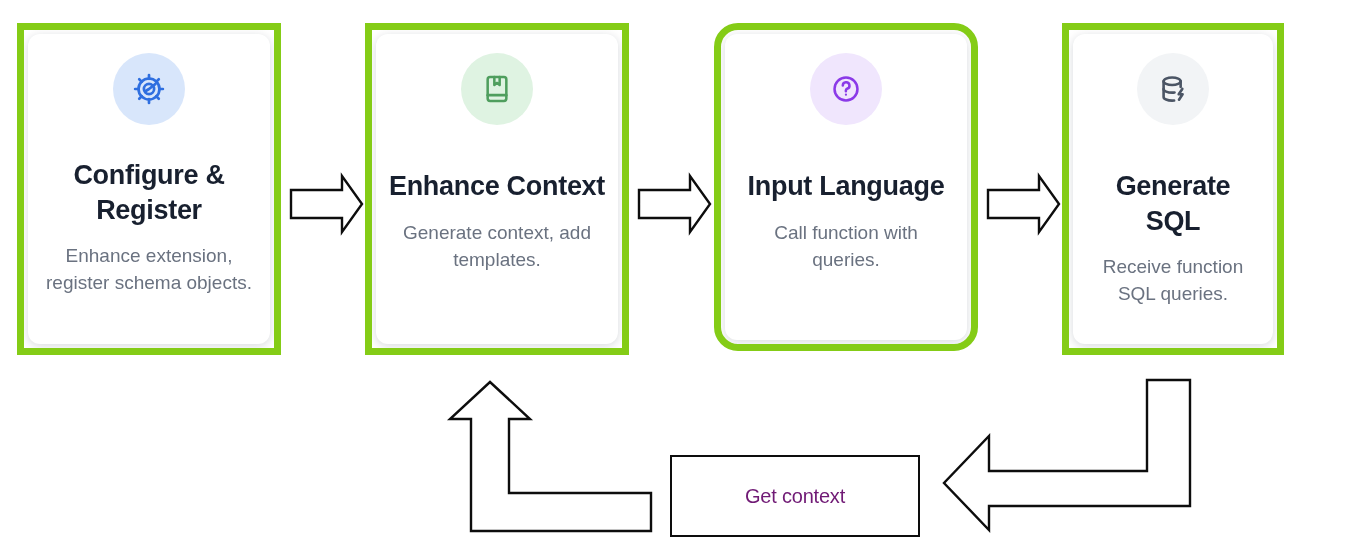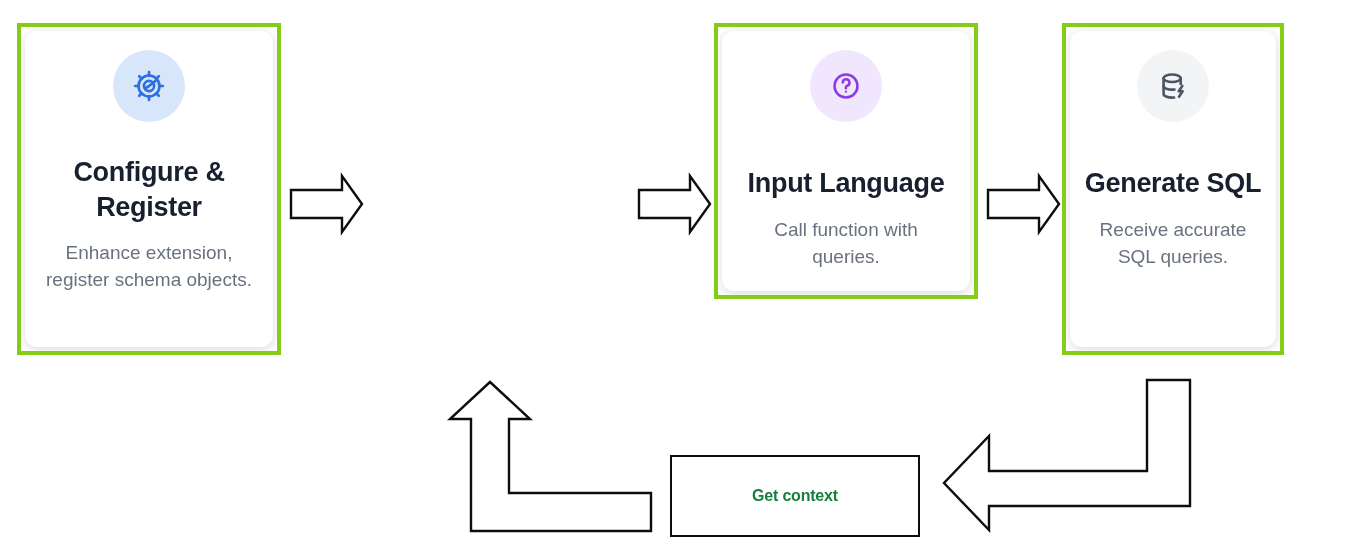--- a/index.html
+++ b/index.html
@@ -19,21 +19,21 @@
     position: absolute;
     left: 0; top: 0;
     width: 1348px;
     height: 552px;
   }
 
   
   .step-card {
     position: absolute;
     box-sizing: border-box;
-    border: 4px solid #84cc16;
+    border: 7px solid #84cc16;
     background: #ffffff;
     overflow: hidden;
   }
   .inner-card {
     position: absolute;
     left: 4px;
     top: 4px;
     right: 4px;
     bottom: 4px;
     background: #ffffff;
@@ -68,21 +68,21 @@
     font-size: 19px;
     color: #6a7280;
     text-align: center;
     line-height: 1.42;
     padding: 0 18px;
   }
 
   
   #card-0 { left: 17px;   top: 23px; width: 264px; height: 332px; }
   #card-1 { left: 365px;  top: 23px; width: 264px; height: 332px; }
-  #card-2 { left: 714px;  top: 23px; width: 264px; height: 276px; }
+  #card-2 { left: 714px;  top: 23px; width: 264px; height: 328px; border-radius: 24px; }
   #card-3 { left: 1062px; top: 23px; width: 222px; height: 332px; }
 
   #card-0 .card-title { margin-top: 33px; }
   #card-1 .card-title { margin-top: 44px; }
   #card-2 .card-title { margin-top: 44px; }
   #card-3 .card-title { margin-top: 44px; }
 
   
   #get-context-box {
     position: absolute;
@@ -91,23 +91,23 @@
     width: 250px;
     height: 82px;
     box-sizing: border-box;
     border: 2px solid #0d0d0d;
     background: #ffffff;
     display: flex;
     align-items: center;
     justify-content: center;
   }
   #get-context-label {
-    font-size: 16px;
-    font-weight: bold;
-    color: #15803d;
+    font-size: 20px;
+    font-weight: normal;
+    color: #701a75;
     letter-spacing: -0.2px;
   }
 
   .svg-layer {
     position: absolute;
     left: 0; top: 0;
     width: 1348px;
     height: 552px;
     pointer-events: none;
   }
@@ -144,20 +144,33 @@
           <path d="M12 2.2v2.6M12 19.2v2.6M2.2 12h2.6M19.2 12h2.6M5.1 5.1l1.85 1.85M17.05 17.05l1.85 1.85M18.9 5.1l-1.85 1.85M6.95 17.05L5.1 18.9"></path>
           <circle cx="12" cy="12" r="7.4"></circle>
           <path d="M12 12l4.6-3.6M12 12l-2.6 1.6"></path>
         </svg>
       </div>
       <div class="card-title">Configure &amp; Register</div>
       <div class="card-desc">Enhance extension, register schema objects.</div>
     </div>
   </div>
 
+  <div class="step-card" id="card-1">
+    <div class="inner-card">
+      <div class="icon-circle" style="background:#dff3e2;">
+        <svg width="32" height="32" viewBox="0 0 24 24" fill="none" stroke="#4f9e5e" stroke-width="1.9" stroke-linecap="round" stroke-linejoin="round">
+          <rect x="5" y="3" width="14" height="18" rx="1.8"></rect>
+          <path d="M5 16.6h14"></path>
+          <path d="M10 3v6l2-1.6L14 9V3"></path>
+        </svg>
+      </div>
+      <div class="card-title">Enhance Context</div>
+      <div class="card-desc">Generate context, add templates.</div>
+    </div>
+  </div>
 
   <div class="step-card" id="card-2">
     <div class="inner-card">
       <div class="icon-circle" style="background:#f0e6fd;">
         <svg width="32" height="32" viewBox="0 0 24 24" fill="none" stroke="#8b3ae8" stroke-width="1.9" stroke-linecap="round" stroke-linejoin="round">
           <circle cx="12" cy="12" r="8.6"></circle>
           <path d="M9.6 9.4a2.5 2.5 0 1 1 3.2 2.4c-.6.25-.9.75-.9 1.4v.5"></path>
           <circle cx="11.95" cy="16.3" r="0.85" fill="#8b3ae8" stroke="none"></circle>
         </svg>
       </div>
@@ -171,21 +184,21 @@
       <div class="icon-circle" style="background:#f2f4f6;">
         <svg width="33" height="33" viewBox="0 0 24 24" fill="none" stroke="#4b5565" stroke-width="1.9" stroke-linecap="round" stroke-linejoin="round">
           <ellipse cx="11" cy="6" rx="6.2" ry="2.7"></ellipse>
           <path d="M4.8 6v11.4c0 1.5 2.8 2.7 6.2 2.7 .5 0 1-.03 1.45-.08"></path>
           <path d="M17.2 6v4.2"></path>
           <path d="M4.8 11.6c0 1.5 2.8 2.7 6.2 2.7 .6 0 1.2-.04 1.75-.12"></path>
           <path d="M18.4 11.6l-2.6 3.9h2.8l-2.6 3.9"></path>
         </svg>
       </div>
       <div class="card-title">Generate SQL</div>
-      <div class="card-desc">Receive accurate SQL queries.</div>
+      <div class="card-desc">Receive function SQL queries.</div>
     </div>
   </div>
 
   <div id="get-context-box">
     <span id="get-context-label">Get context</span>
   </div>
 
 </div>
 
 </body></html>

